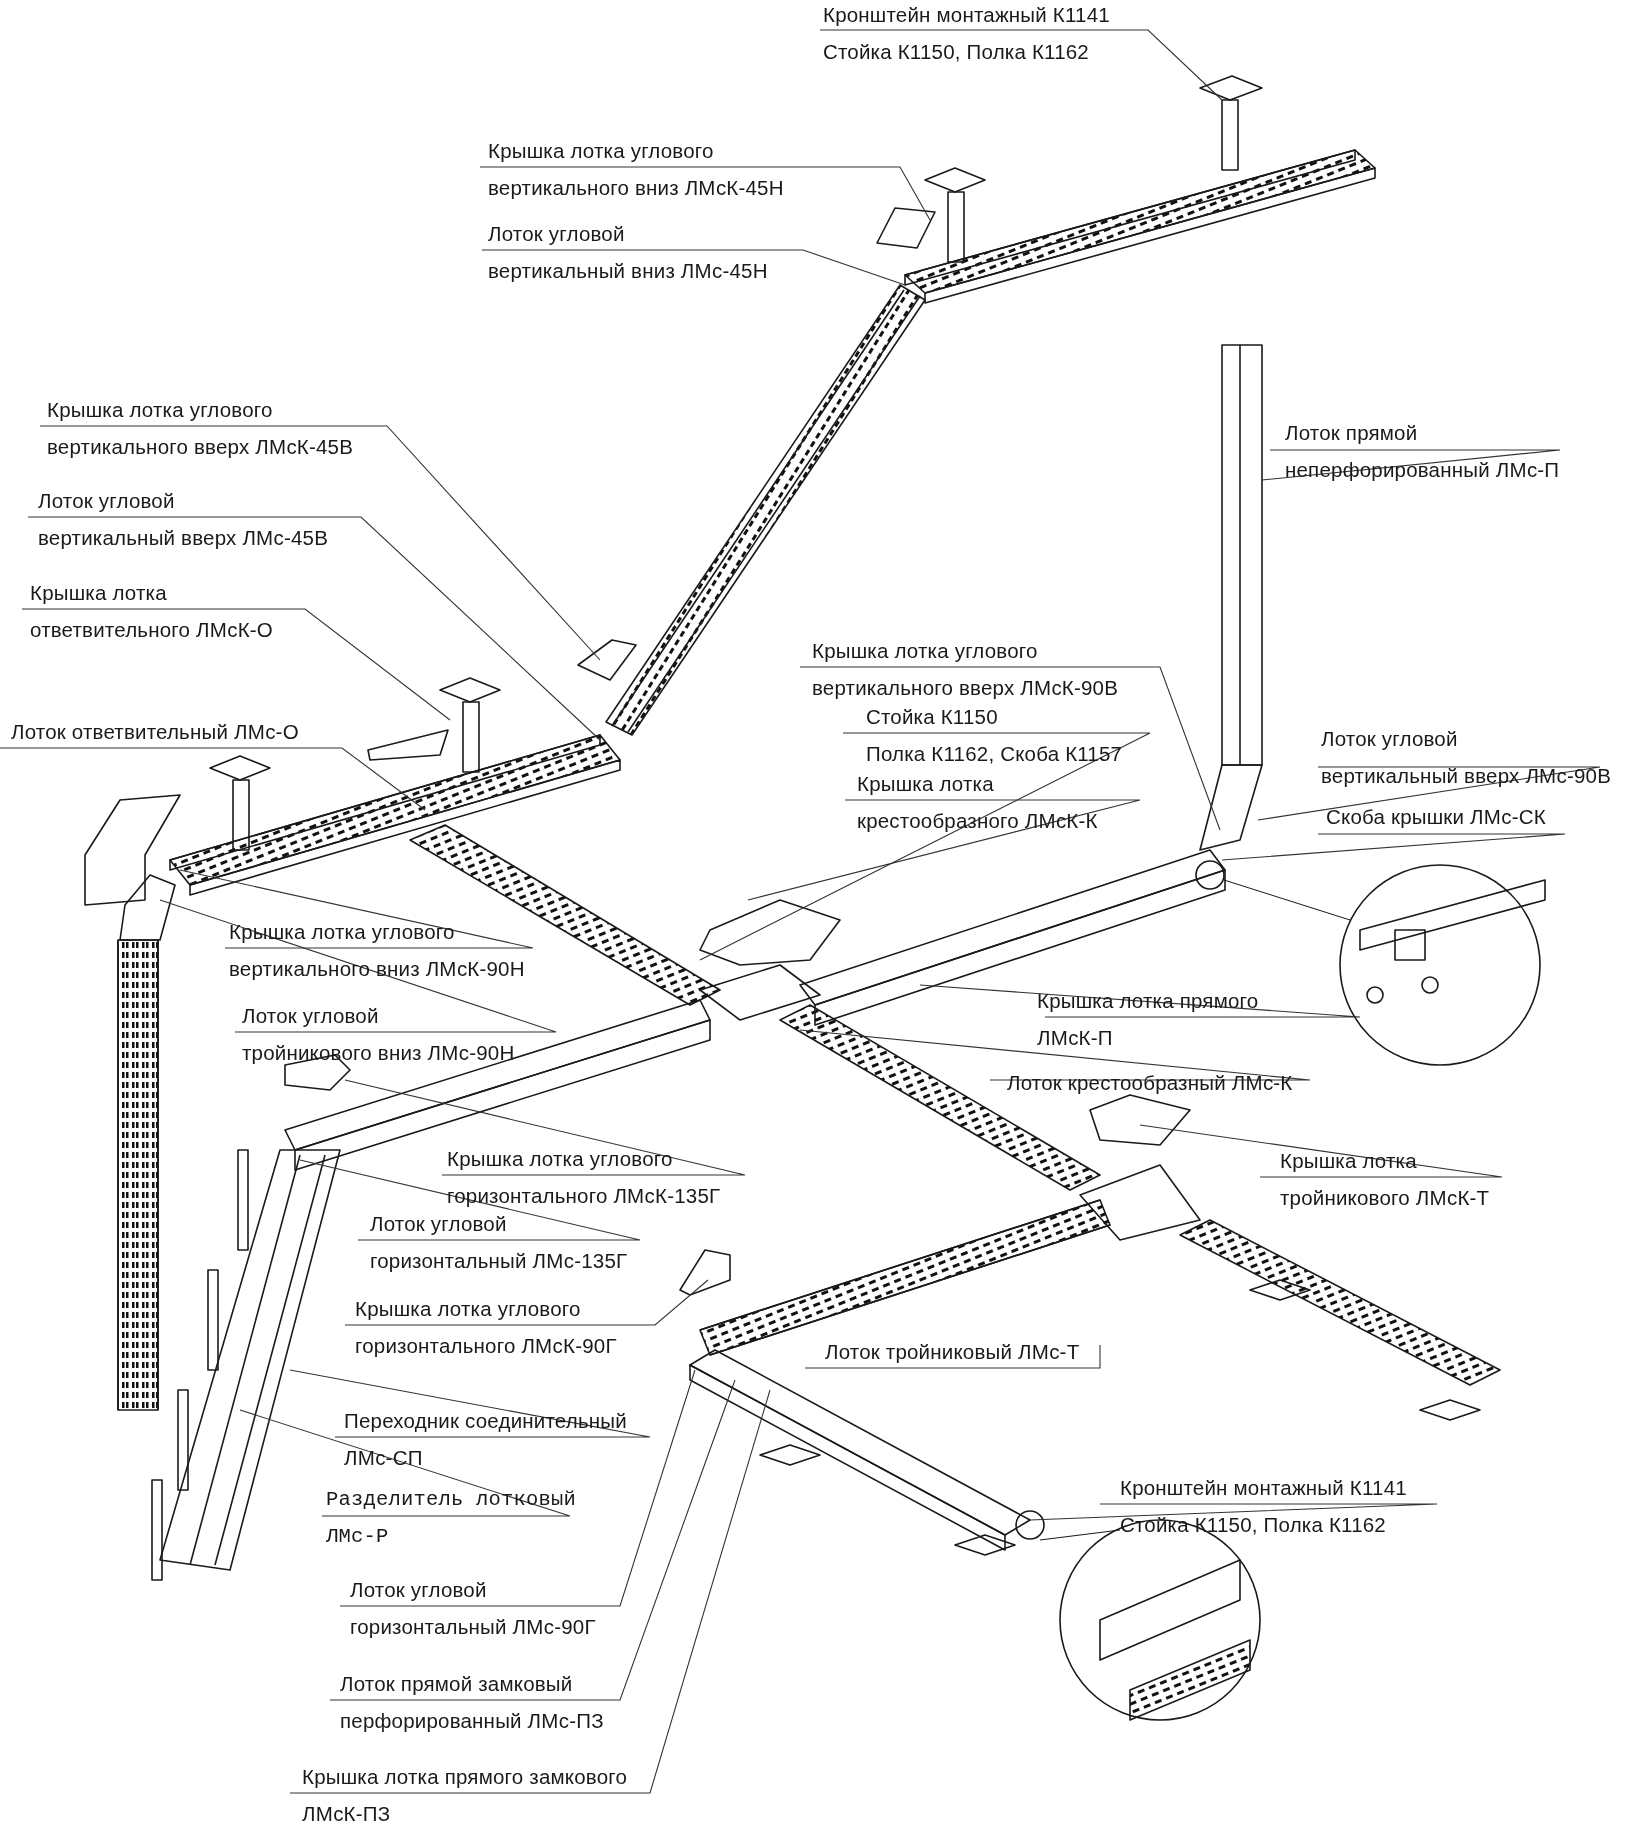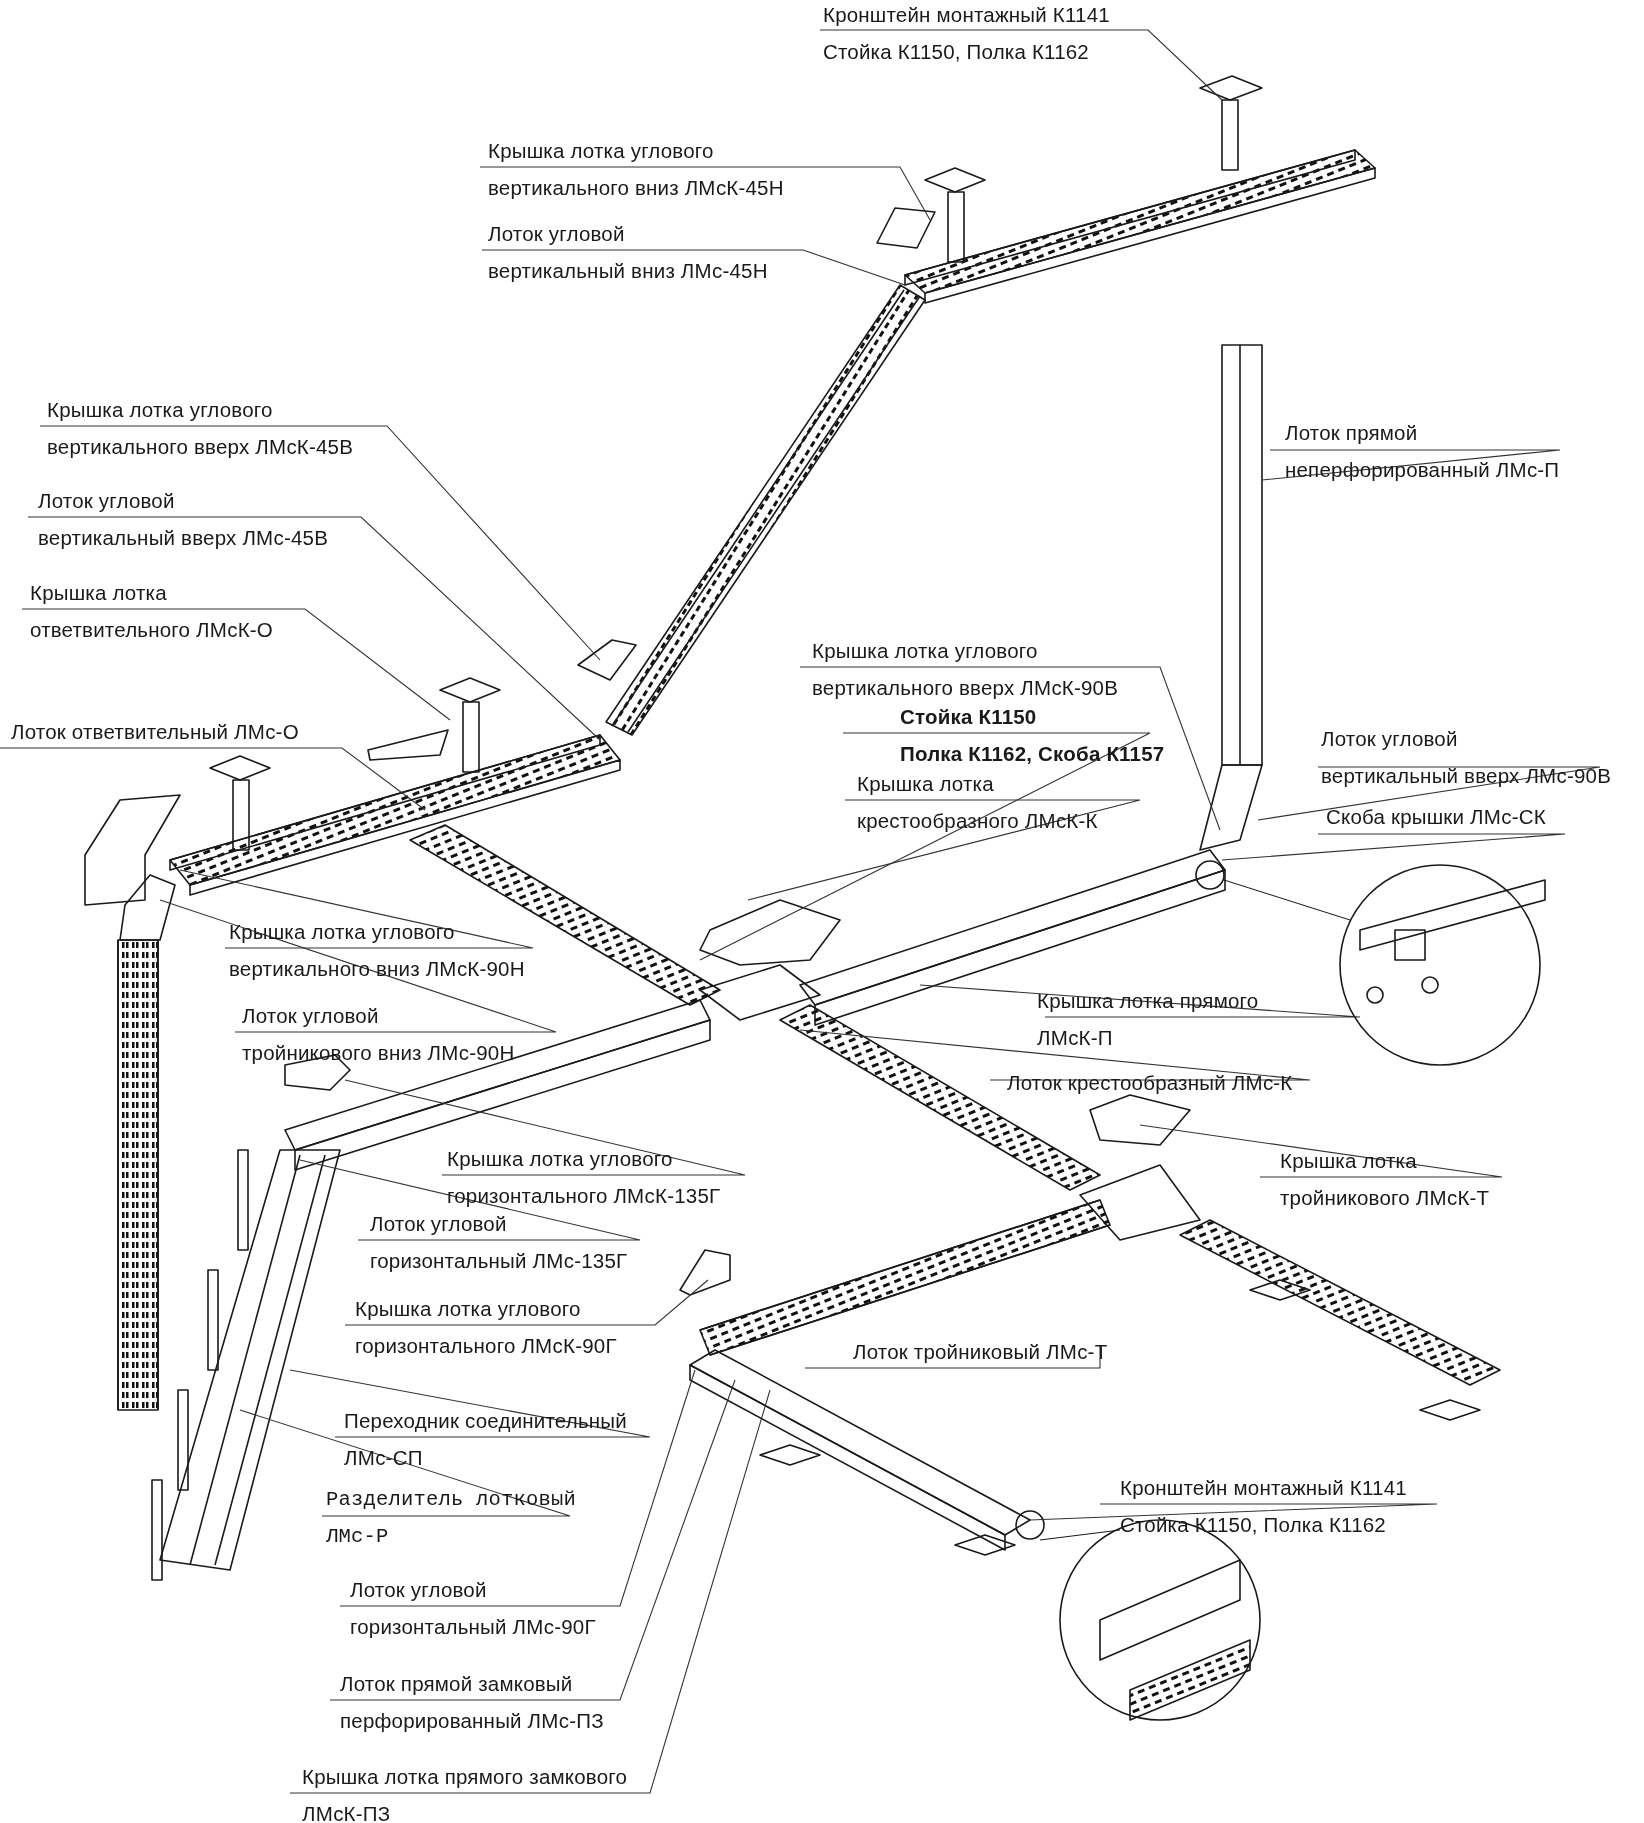--- a/index.html
+++ b/index.html
@@ -229,21 +229,21 @@
   <span class="l1">Лоток ответвительный ЛМс-О</span>
 </div>
 <div class="lbl" style="left:1285px;top:416px;">
   <span class="l1">Лоток прямой</span>
   <span class="l2">неперфорированный ЛМс-П</span>
 </div>
 <div class="lbl" style="left:812px;top:634px;">
   <span class="l1">Крышка лотка углового</span>
   <span class="l2">вертикального вверх ЛМсК-90В</span>
 </div>
-<div class="lbl" style="left:900px;top:700px;font-weight:bold;">
+<div class="lbl" style="left:866px;top:700px;">
   <span class="l1">Стойка К1150</span>
   <span class="l2">Полка К1162, Скоба К1157</span>
 </div>
 <div class="lbl" style="left:857px;top:767px;">
   <span class="l1">Крышка лотка</span>
   <span class="l2">крестообразного ЛМсК-К</span>
 </div>
 <div class="lbl" style="left:1321px;top:722px;">
   <span class="l1">Лоток угловой</span>
   <span class="l2">вертикальный вверх ЛМс-90В</span>
@@ -275,21 +275,21 @@
   <span class="l2">тройникового ЛМсК-Т</span>
 </div>
 <div class="lbl" style="left:370px;top:1207px;">
   <span class="l1">Лоток угловой</span>
   <span class="l2">горизонтальный ЛМс-135Г</span>
 </div>
 <div class="lbl" style="left:355px;top:1292px;">
   <span class="l1">Крышка лотка углового</span>
   <span class="l2">горизонтального ЛМсК-90Г</span>
 </div>
-<div class="lbl" style="left:853px;top:1335px;">
+<div class="lbl" style="left:825px;top:1335px;">
   <span class="l1">Лоток  тройниковый ЛМс-Т</span>
 </div>
 <div class="lbl" style="left:344px;top:1404px;">
   <span class="l1">Переходник соединительный</span>
   <span class="l2">ЛМс-СП</span>
 </div>
 <div class="lbl" style="left:326px;top:1483px;font-family:Liberation Mono, monospace;">
   <span class="l1">Разделитель лотковый</span>
   <span class="l2">ЛМс-Р</span>
 </div>

